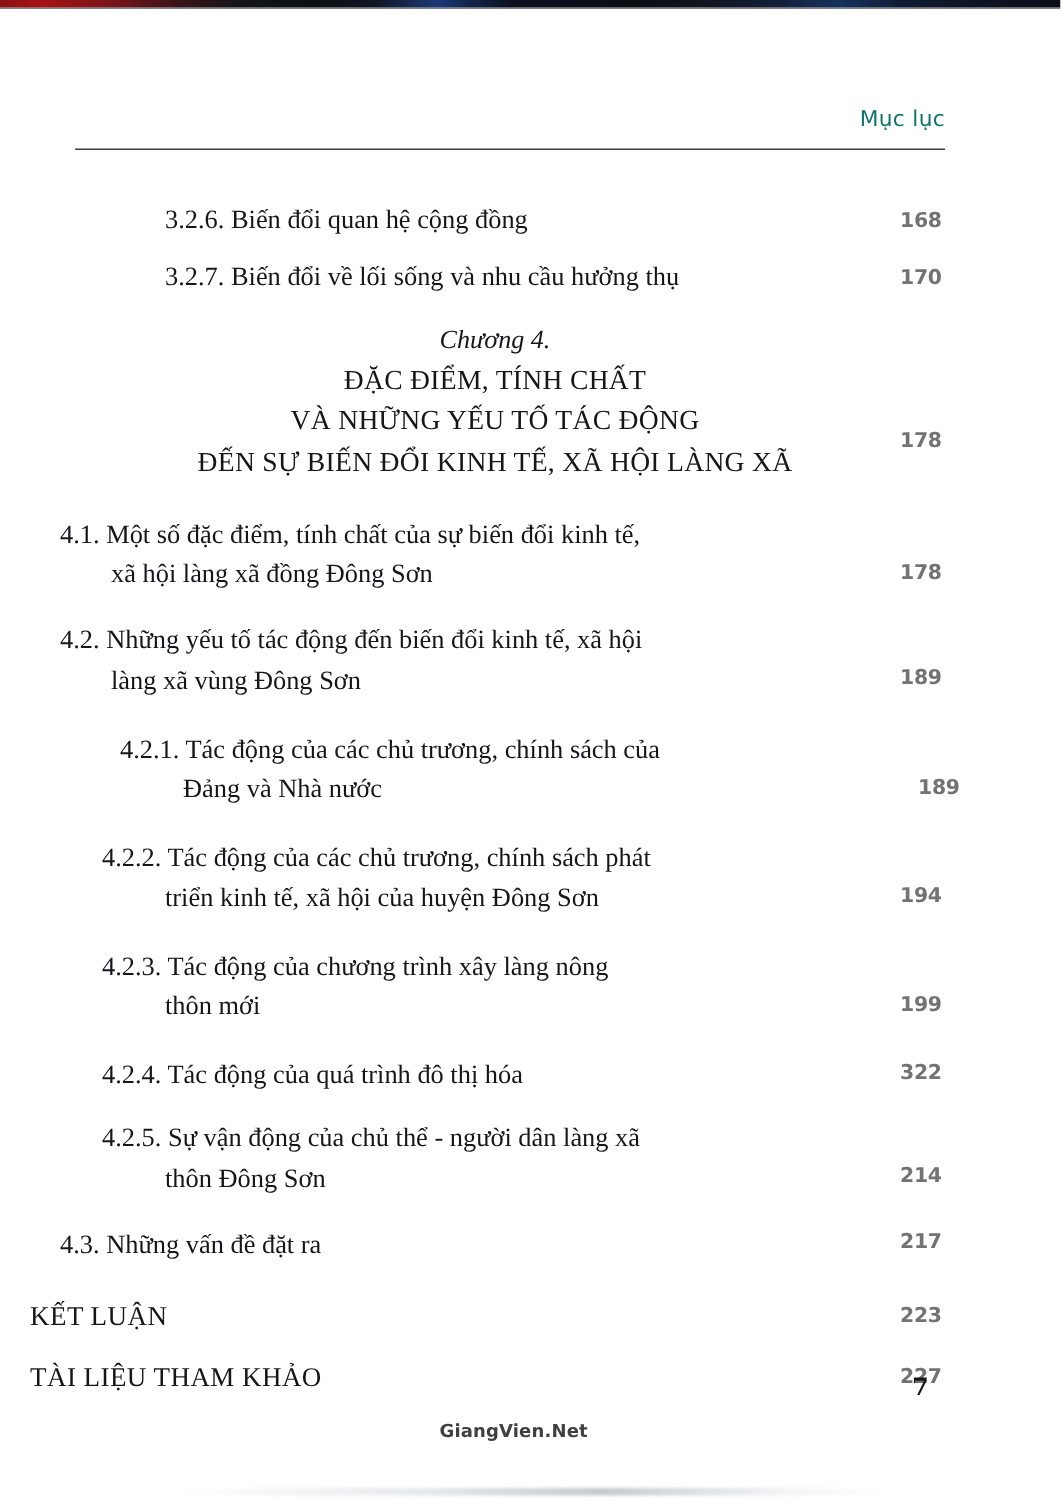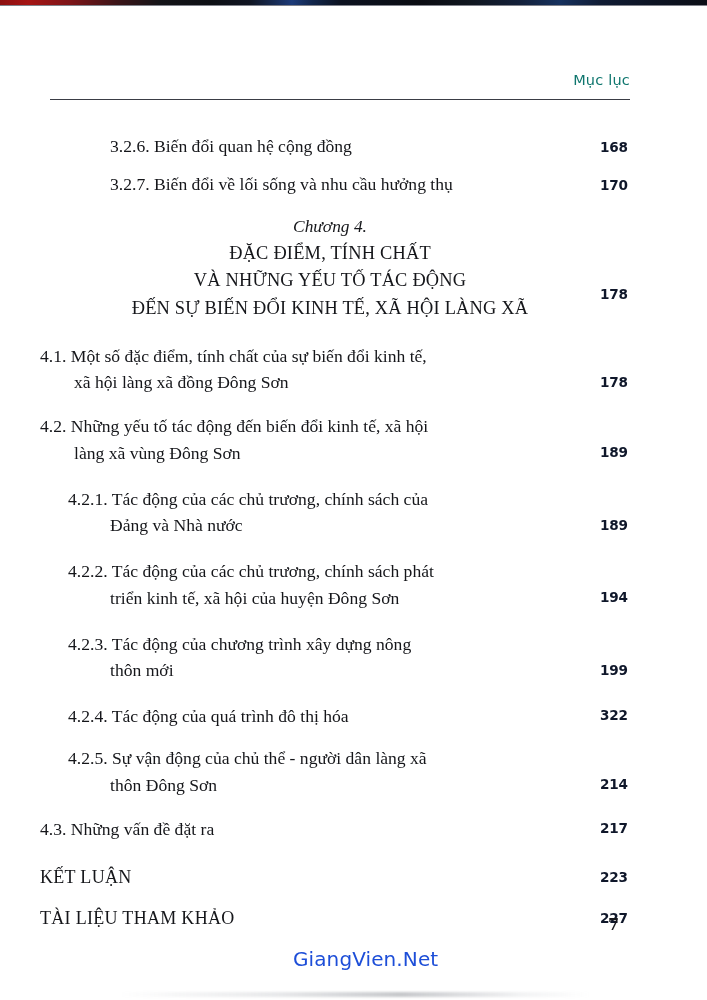--- a/index.html
+++ b/index.html
@@ -84,31 +84,31 @@
     line-height: 1.52;
     color: #15161a;
     white-space: pre-line;
   }
   .entry-page {
     position: absolute;
     left: 600px;
     font-family: "DejaVu Sans", sans-serif;
     font-weight: bold;
     font-size: 13.6px;
-    color: #0f172a;
+    color: #737373;
     letter-spacing: -0.2px;
     white-space: nowrap;
   }
 
   
   .lvl2 .entry-text { margin-left: 40px; text-indent: 0; padding-left: 34px; }
   .lvl2 .entry-text .hang { margin-left: -34px; }
   .lvl3 .entry-text { margin-left: 68px; padding-left: 42px; }
   .lvl3 .entry-text .hang { margin-left: -42px; }
-  .lvl1 .entry-text { margin-left: 40px; }
+  .lvl1 .entry-text { margin-left: 20px; }
 
   .e-326 { margin-top: 0px; }
   .e-326 .entry-page { top: 6px; }
   .e-327 { margin-top: 11px; }
   .e-327 .entry-page { top: 6px; }
 
   
   .chapter {
     position: relative;
     margin-top: 17px;
@@ -129,21 +129,21 @@
     letter-spacing: 0.2px;
     margin-left: -47px;
     white-space: pre-line;
   }
   .chapter .entry-page { top: 72px; }
 
   .e-41 { margin-top: 20px; }
   .e-41 .entry-page { top: 31px; }
   .e-42 { margin-top: 17px; }
   .e-42 .entry-page { top: 31px; }
-  .e-421 { margin-top: 19px; }
+  .e-421 { margin-top: 19px; margin-left: 12px; }
   .e-421 .entry-page { top: 31px; }
   .e-422 { margin-top: 19px; }
   .e-422 .entry-page { top: 31px; }
   .e-423 { margin-top: 19px; }
   .e-423 .entry-page { top: 31px; }
   .e-423 .entry-text .justified {
     display: block;
     width: 505px;
     text-align: justify;
   }
@@ -169,24 +169,25 @@
     font-family: "DejaVu Serif", serif;
     font-weight: bold;
     font-size: 16px;
     color: #16171c;
   }
   .watermark {
     position: absolute;
     left: 293px;
     top: 947px;
     font-family: "DejaVu Sans", sans-serif;
-    font-size: 20px;
-    color: #1d4ed8;
+    font-size: 12px;
+    color: #404040;
     letter-spacing: 0.1px;
     white-space: nowrap;
+    font-weight: bold;
   }
   .bottom-smudge {
     position: absolute;
     left: 120px;
     top: 992px;
     width: 470px;
     height: 5px;
     background: linear-gradient(90deg,
         rgba(255,255,255,0) 0%,
         rgba(120,125,135,0.18) 35%,
@@ -241,21 +242,21 @@
     <span class="entry-text"><span class="hang">4.2.1. Tác động của các chủ trương, chính sách của</span><br><span>Đảng và Nhà nước</span></span>
     <span class="entry-page">189</span>
   </div>
 
   <div class="entry lvl3 e-422">
     <span class="entry-text"><span class="hang">4.2.2. Tác động của các chủ trương, chính sách phát</span><br><span>triển kinh tế, xã hội của huyện Đông Sơn</span></span>
     <span class="entry-page">194</span>
   </div>
 
   <div class="entry lvl3 e-423">
-    <span class="entry-text"><span class="hang justified">4.2.3. Tác động của chương trình xây dựng nông</span><span>thôn mới</span></span>
+    <span class="entry-text"><span class="hang justified">4.2.3. Tác động của chương trình xây làng nông</span><span>thôn mới</span></span>
     <span class="entry-page">199</span>
   </div>
 
   <div class="entry lvl3 e-424">
     <span class="entry-text"><span class="hang">4.2.4. Tác động của quá trình đô thị hóa</span></span>
     <span class="entry-page">322</span>
   </div>
 
   <div class="entry lvl3 e-425">
     <span class="entry-text"><span class="hang">4.2.5. Sự vận động của chủ thể - người dân làng xã</span><br><span>thôn Đông Sơn</span></span>

